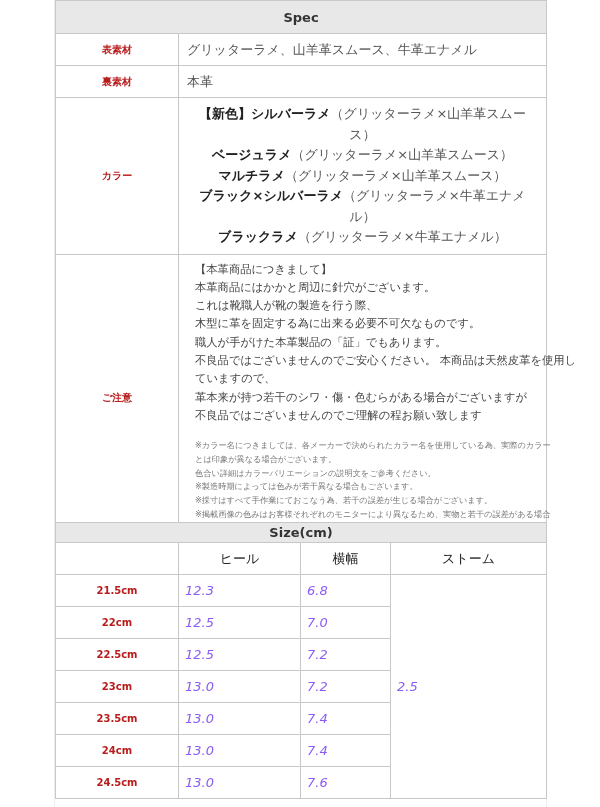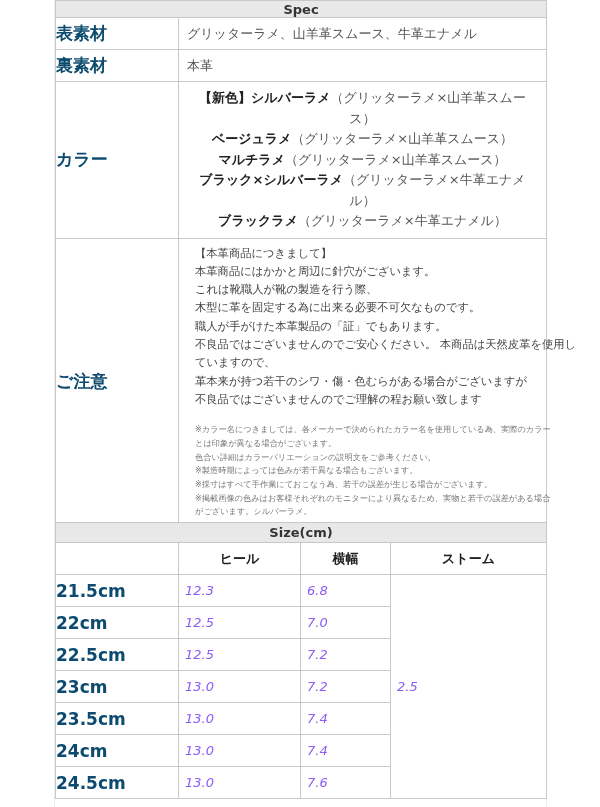--- a/index.html
+++ b/index.html
@@ -1,40 +1,40 @@
 <!DOCTYPE html>
 <html><head>
 <meta charset="utf-8">
 <style>
   * { box-sizing: border-box; margin: 0; padding: 0; }
   html, body { width: 600px; height: 807px; background: #ffffff; overflow: hidden; }
   body { font-family: "DejaVu Sans", "Liberation Sans", sans-serif; color: #333; position: relative; }
   .frame { position: absolute; top: 0; bottom: 0; width: 1px; background: #eeeeee; }
   table { border-collapse: collapse; position: absolute; left: 55px; width: 491px; table-layout: fixed; }
   td, th { border: 1px solid #c8c8c8; }
-  .hdr { background: #e8e8e8; font-weight: bold; font-size: 13px; color: #333; text-align: center; height: 17px; }
-  .lbl { font-weight: bold; font-size: 17px; color: #0c4a6e; }
+  .hdr { background: #e8e8e8; font-weight: bold; font-size: 13px; color: #333; text-align: center; height: 33px; }
+  .lbl { font-weight: bold; font-size: 10px; text-align: center; color: #b91c1c; }
   .val { font-size: 13px; color: #555; padding-left: 8px; margin-top: 8px; }
   #spec { top: 0; }
   #spec .r1 { height: 32px; }
   #spec .r2 { height: 32px; }
   #spec .r3 { height: 110px; }
   #spec .r4 { height: 33px; }
   #spec .r5 { height: 258px; }
   .colors { padding: 6px 8px; line-height: 20.5px; text-align: center; }
   .colors .cname { font-weight: bold; color: #222; }
   .colors .cmat { color: #555; }
   .notes { padding: 6px 16px; vertical-align: top; }
   .notes .main p { font-size: 11.3px; line-height: 18.3px; color: #444; white-space: nowrap; }
   .notes .small { margin-top: 14px; }
   .notes .small p { font-size: 8.2px; line-height: 13.7px; color: #777; white-space: nowrap; }
   #size { top: 522px; }
   #size td { height: 32px; }
   #size .hdr { height: 20px; }
-  #size .colhdr { font-weight: bold; font-size: 13px; text-align: center; color: #222; }
+  #size .colhdr { font-weight: normal; font-size: 13px; text-align: center; color: #222; }
   #size .num { font-size: 13px; color: #8b5cf6; padding-left: 6px; font-style: italic; }
 </style>
 </head>
 <body>
 
 <div class="frame" style="left:54px;"></div>
 <div class="frame" style="left:546px;"></div>
 
 <table id="spec">
   <colgroup>

